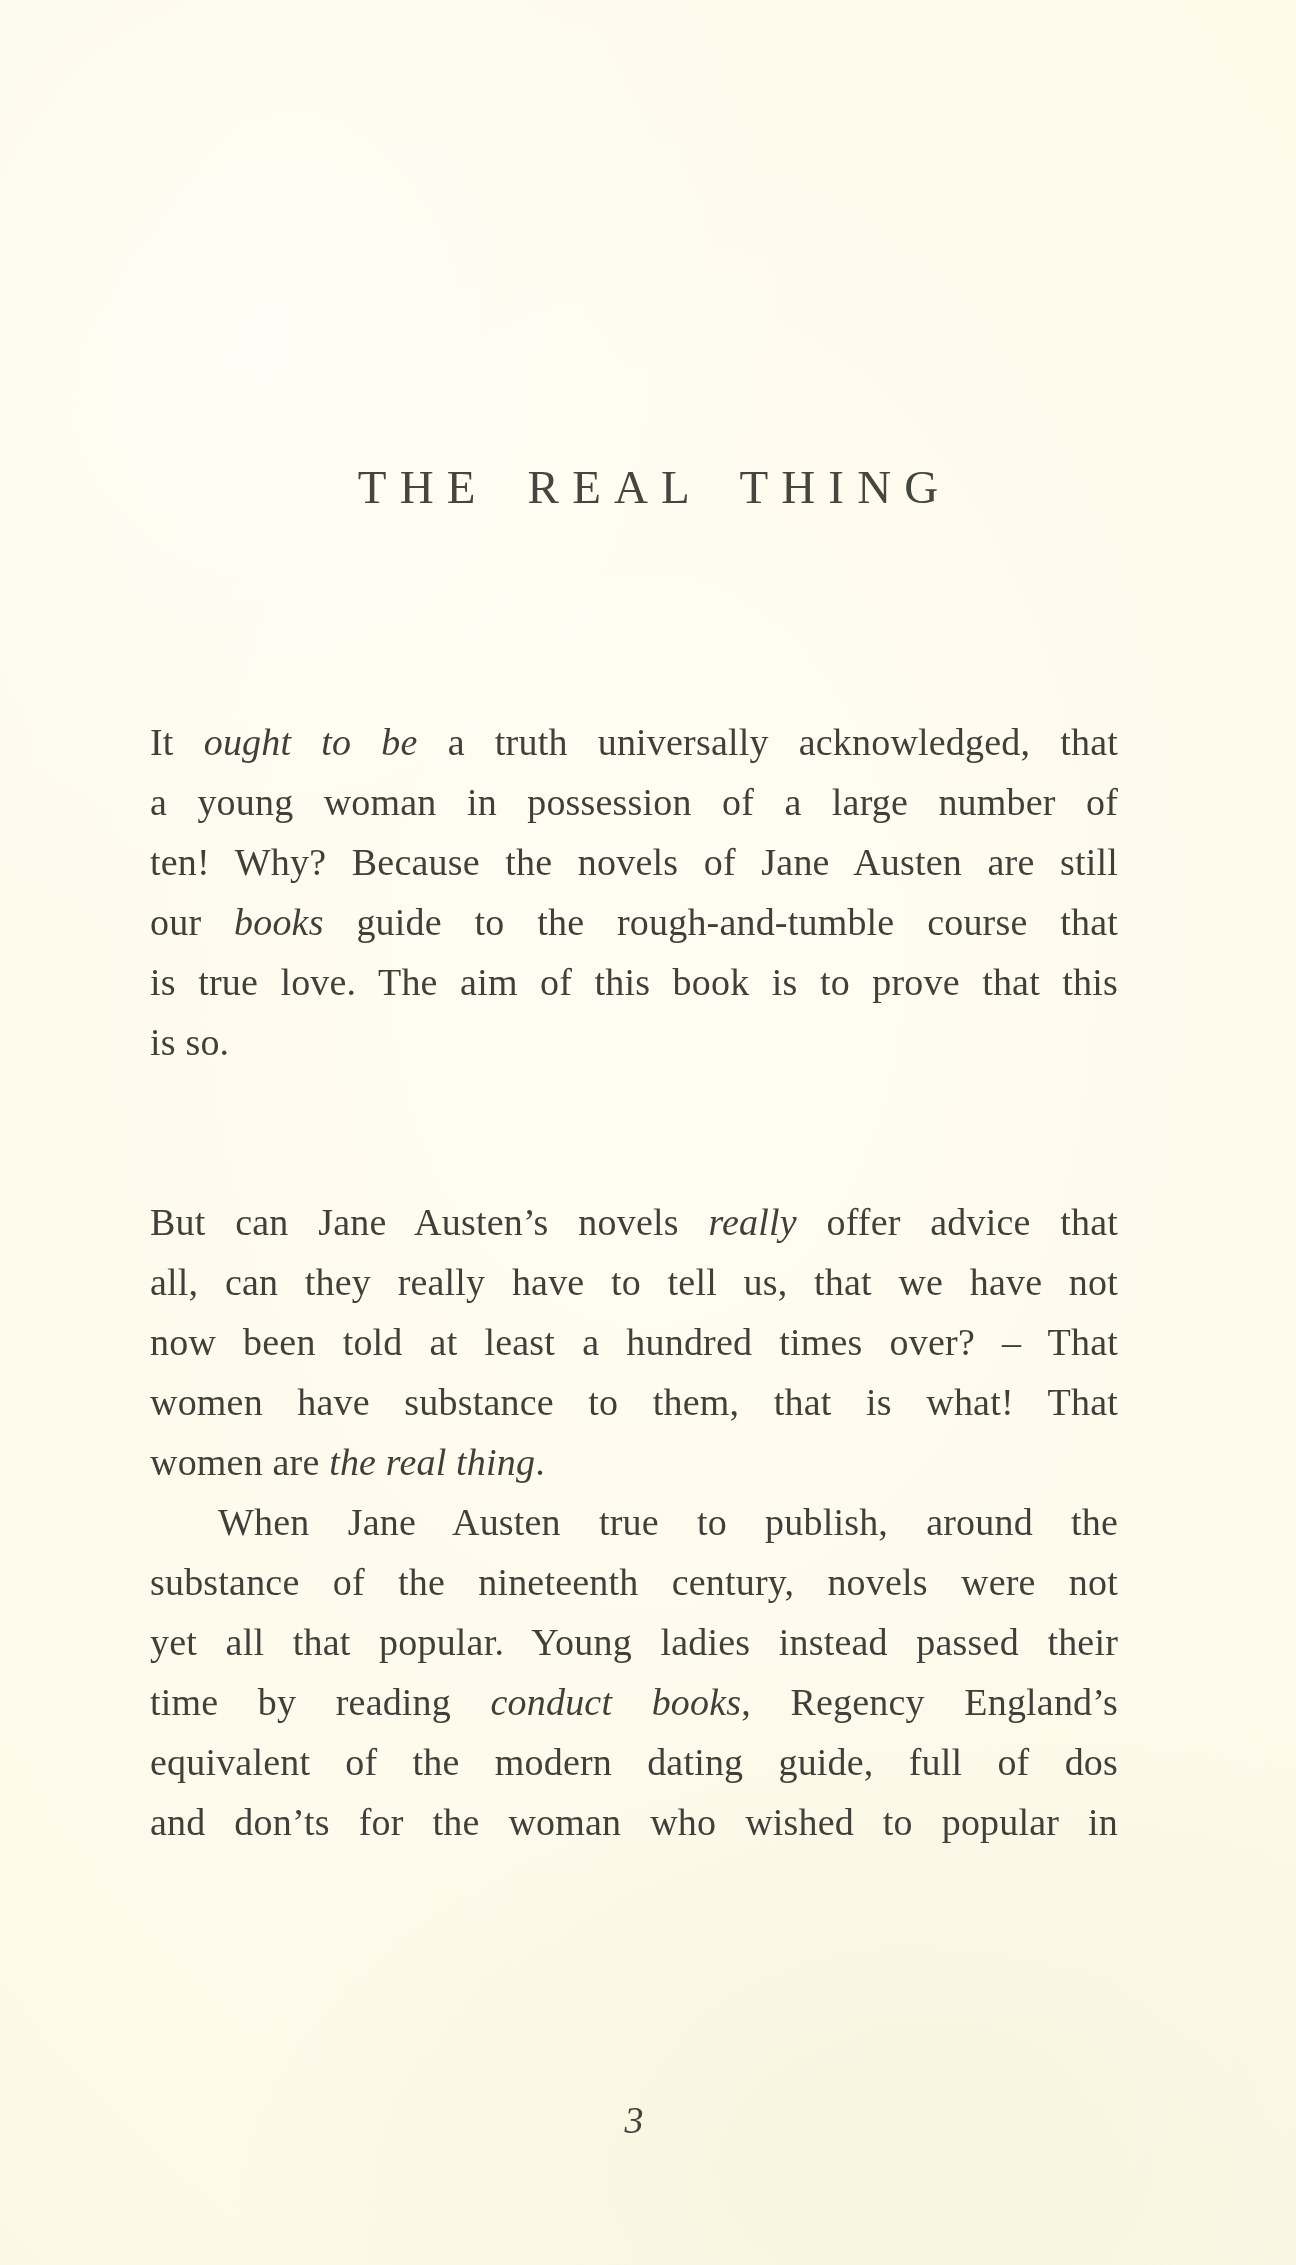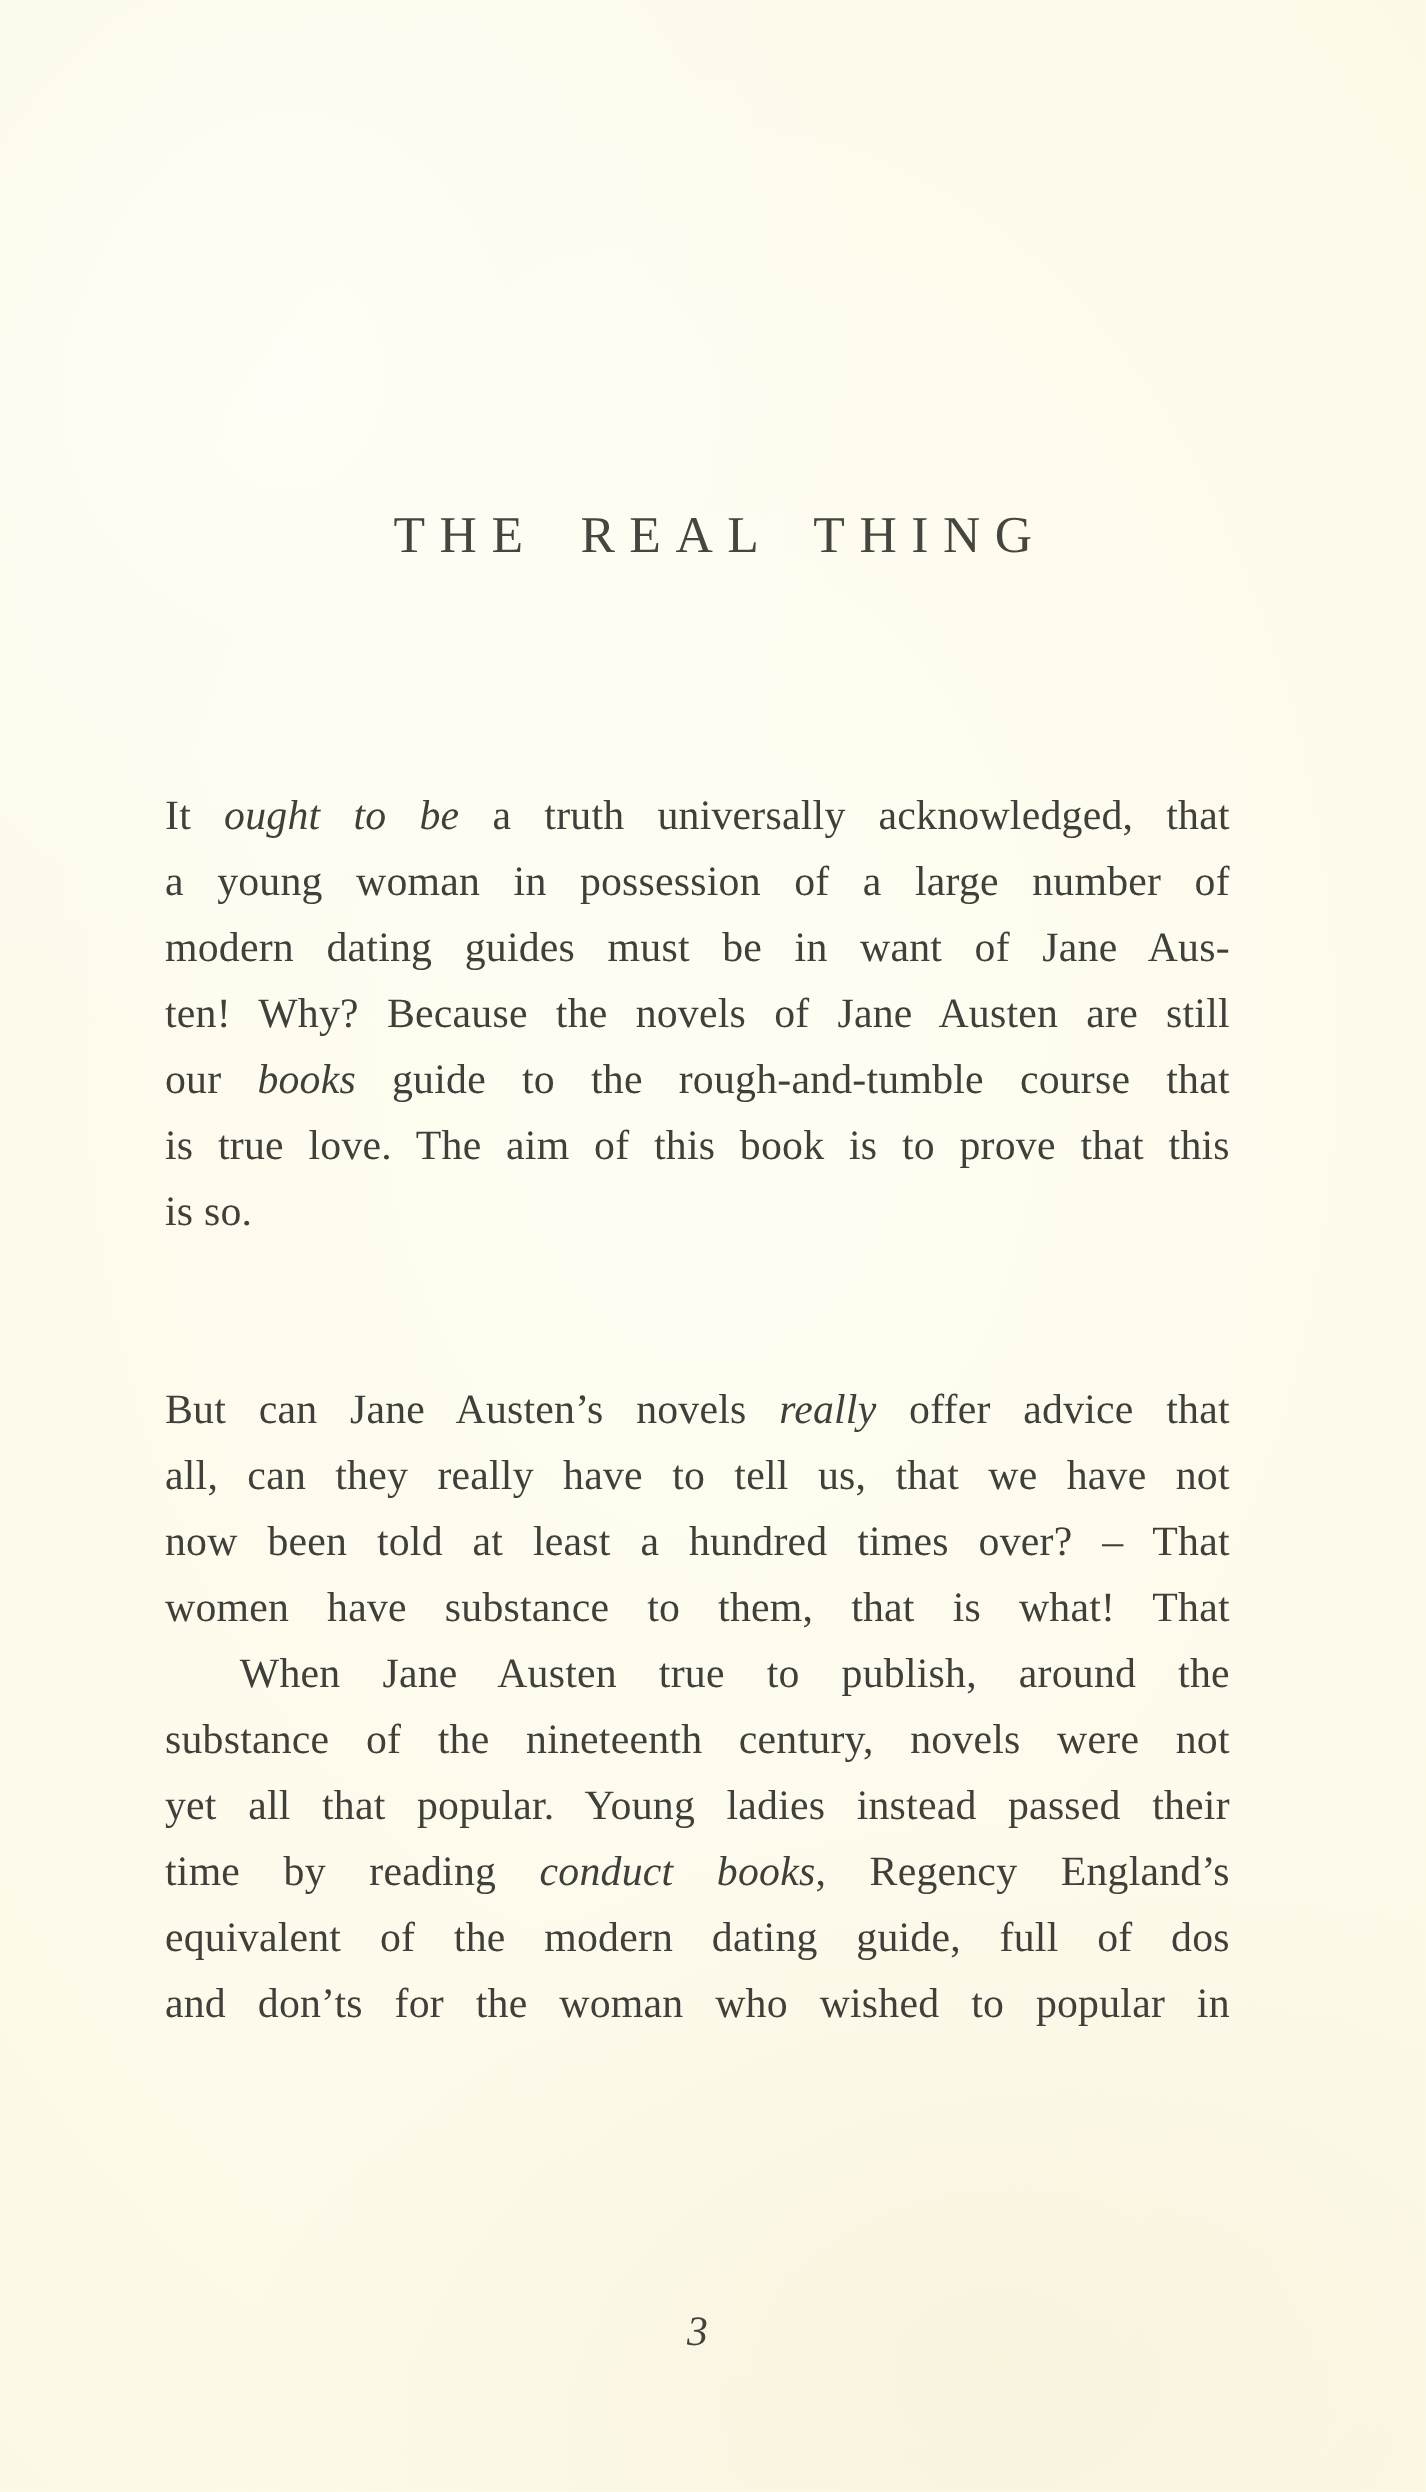--- a/index.html
+++ b/index.html
@@ -84,31 +84,31 @@
 </head>
 <body>
 
 <div class="page">
   <h1 class="page-title">THE REAL THING</h1>
 
   <div class="text-block">
       <div class="paragraph">
         <div class="line"><span>It </span><em>ought to be</em><span> a truth universally acknowledged, that</span></div>
         <div class="line"><span>a young woman in possession of a large number of</span></div>
-        <div class="line"><span>modern dating guides must be in want of Jane Aus-</span></div>
         <div class="line"><span>ten! Why? Because the novels of Jane Austen are still</span></div>
         <div class="line"><span>our </span><em>books</em><span> guide to the rough-and-tumble course that</span></div>
         <div class="line"><span>is true love. The aim of this book is to prove that this</span></div>
         <div class="line plain"><span>is so.</span></div>
       </div>
       <div class="paragraph section-gap">
         <div class="line"><span>But can Jane Austen’s novels </span><em>really</em><span> offer advice that</span></div>
         <div class="line"><span>all, can they really have to tell us, that we have not</span></div>
         <div class="line"><span>now been told at least a hundred times over? – That</span></div>
         <div class="line"><span>women have substance to them, that is what! That</span></div>
+        <div class="line plain"><span>women are </span><em>the real thing</em><span>.</span></div>
       </div>
       <div class="paragraph">
         <div class="line indented"><span>When Jane Austen true to publish, around the</span></div>
         <div class="line"><span>substance of the nineteenth century, novels were not</span></div>
         <div class="line"><span>yet all that popular. Young ladies instead passed their</span></div>
         <div class="line"><span>time by reading </span><em>conduct books</em><span>, Regency England’s</span></div>
         <div class="line"><span>equivalent of the modern dating guide, full of dos</span></div>
         <div class="line"><span>and don’ts for the woman who wished to popular in</span></div>
       </div>
     </div>

